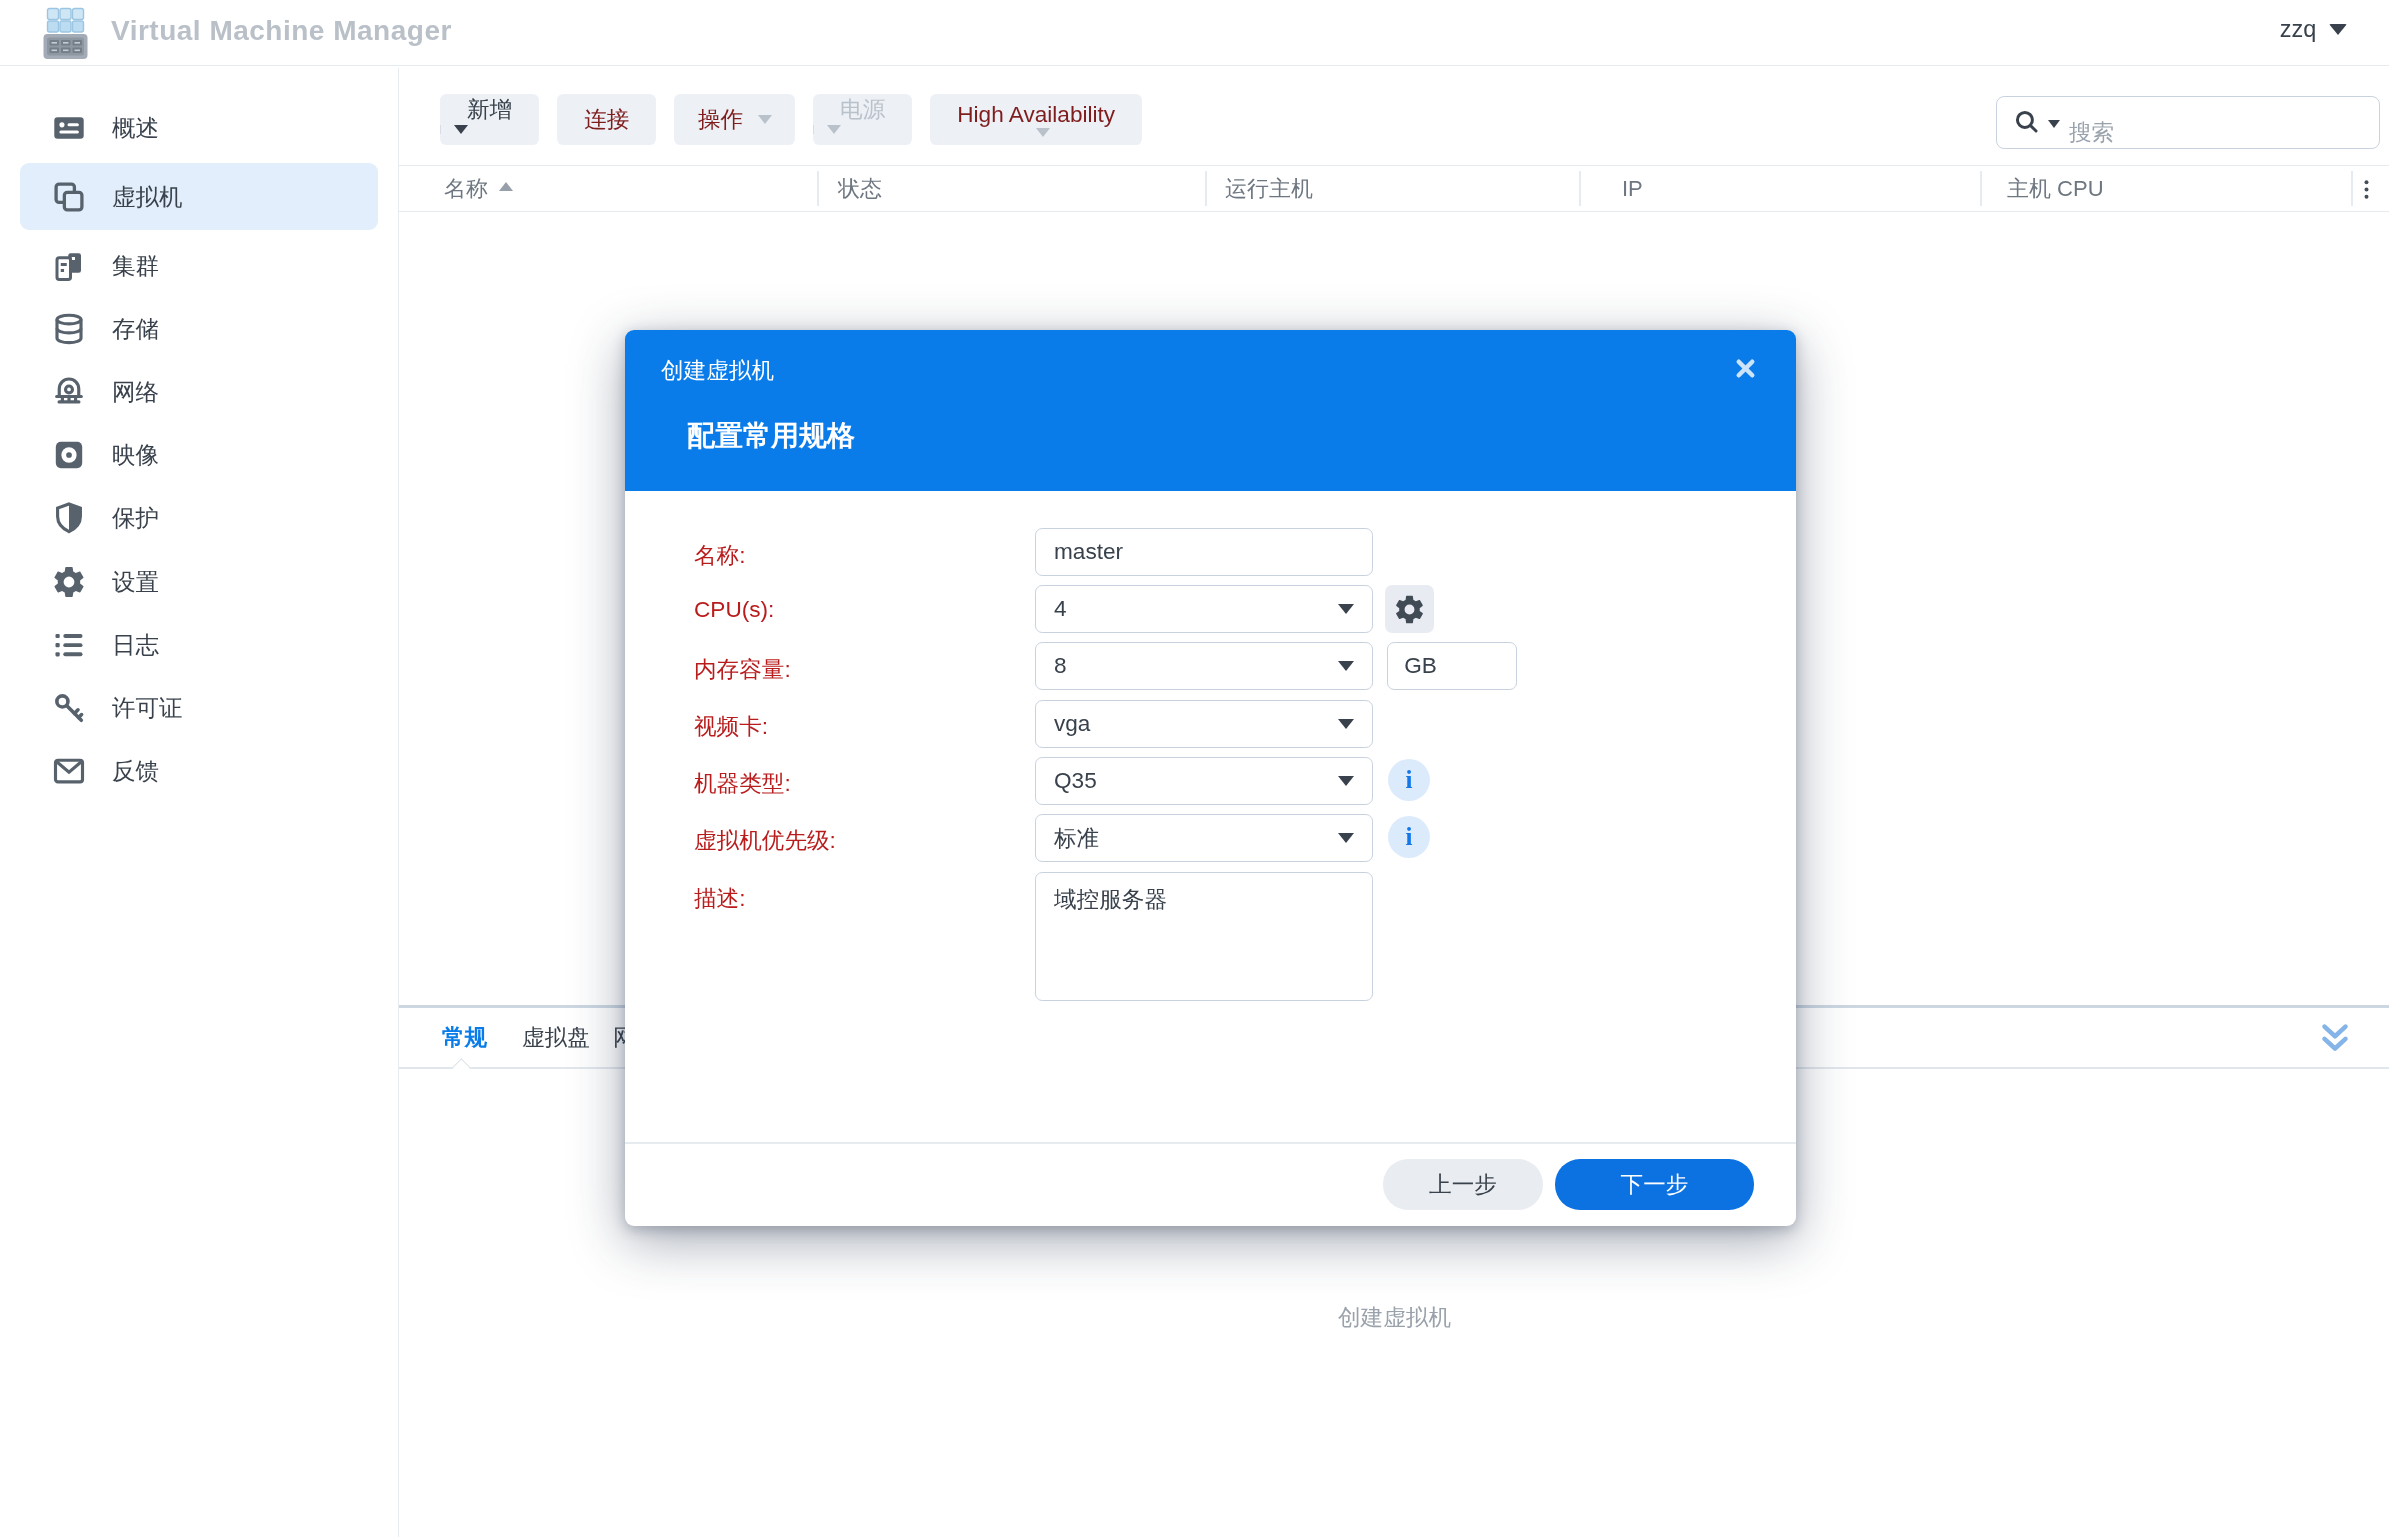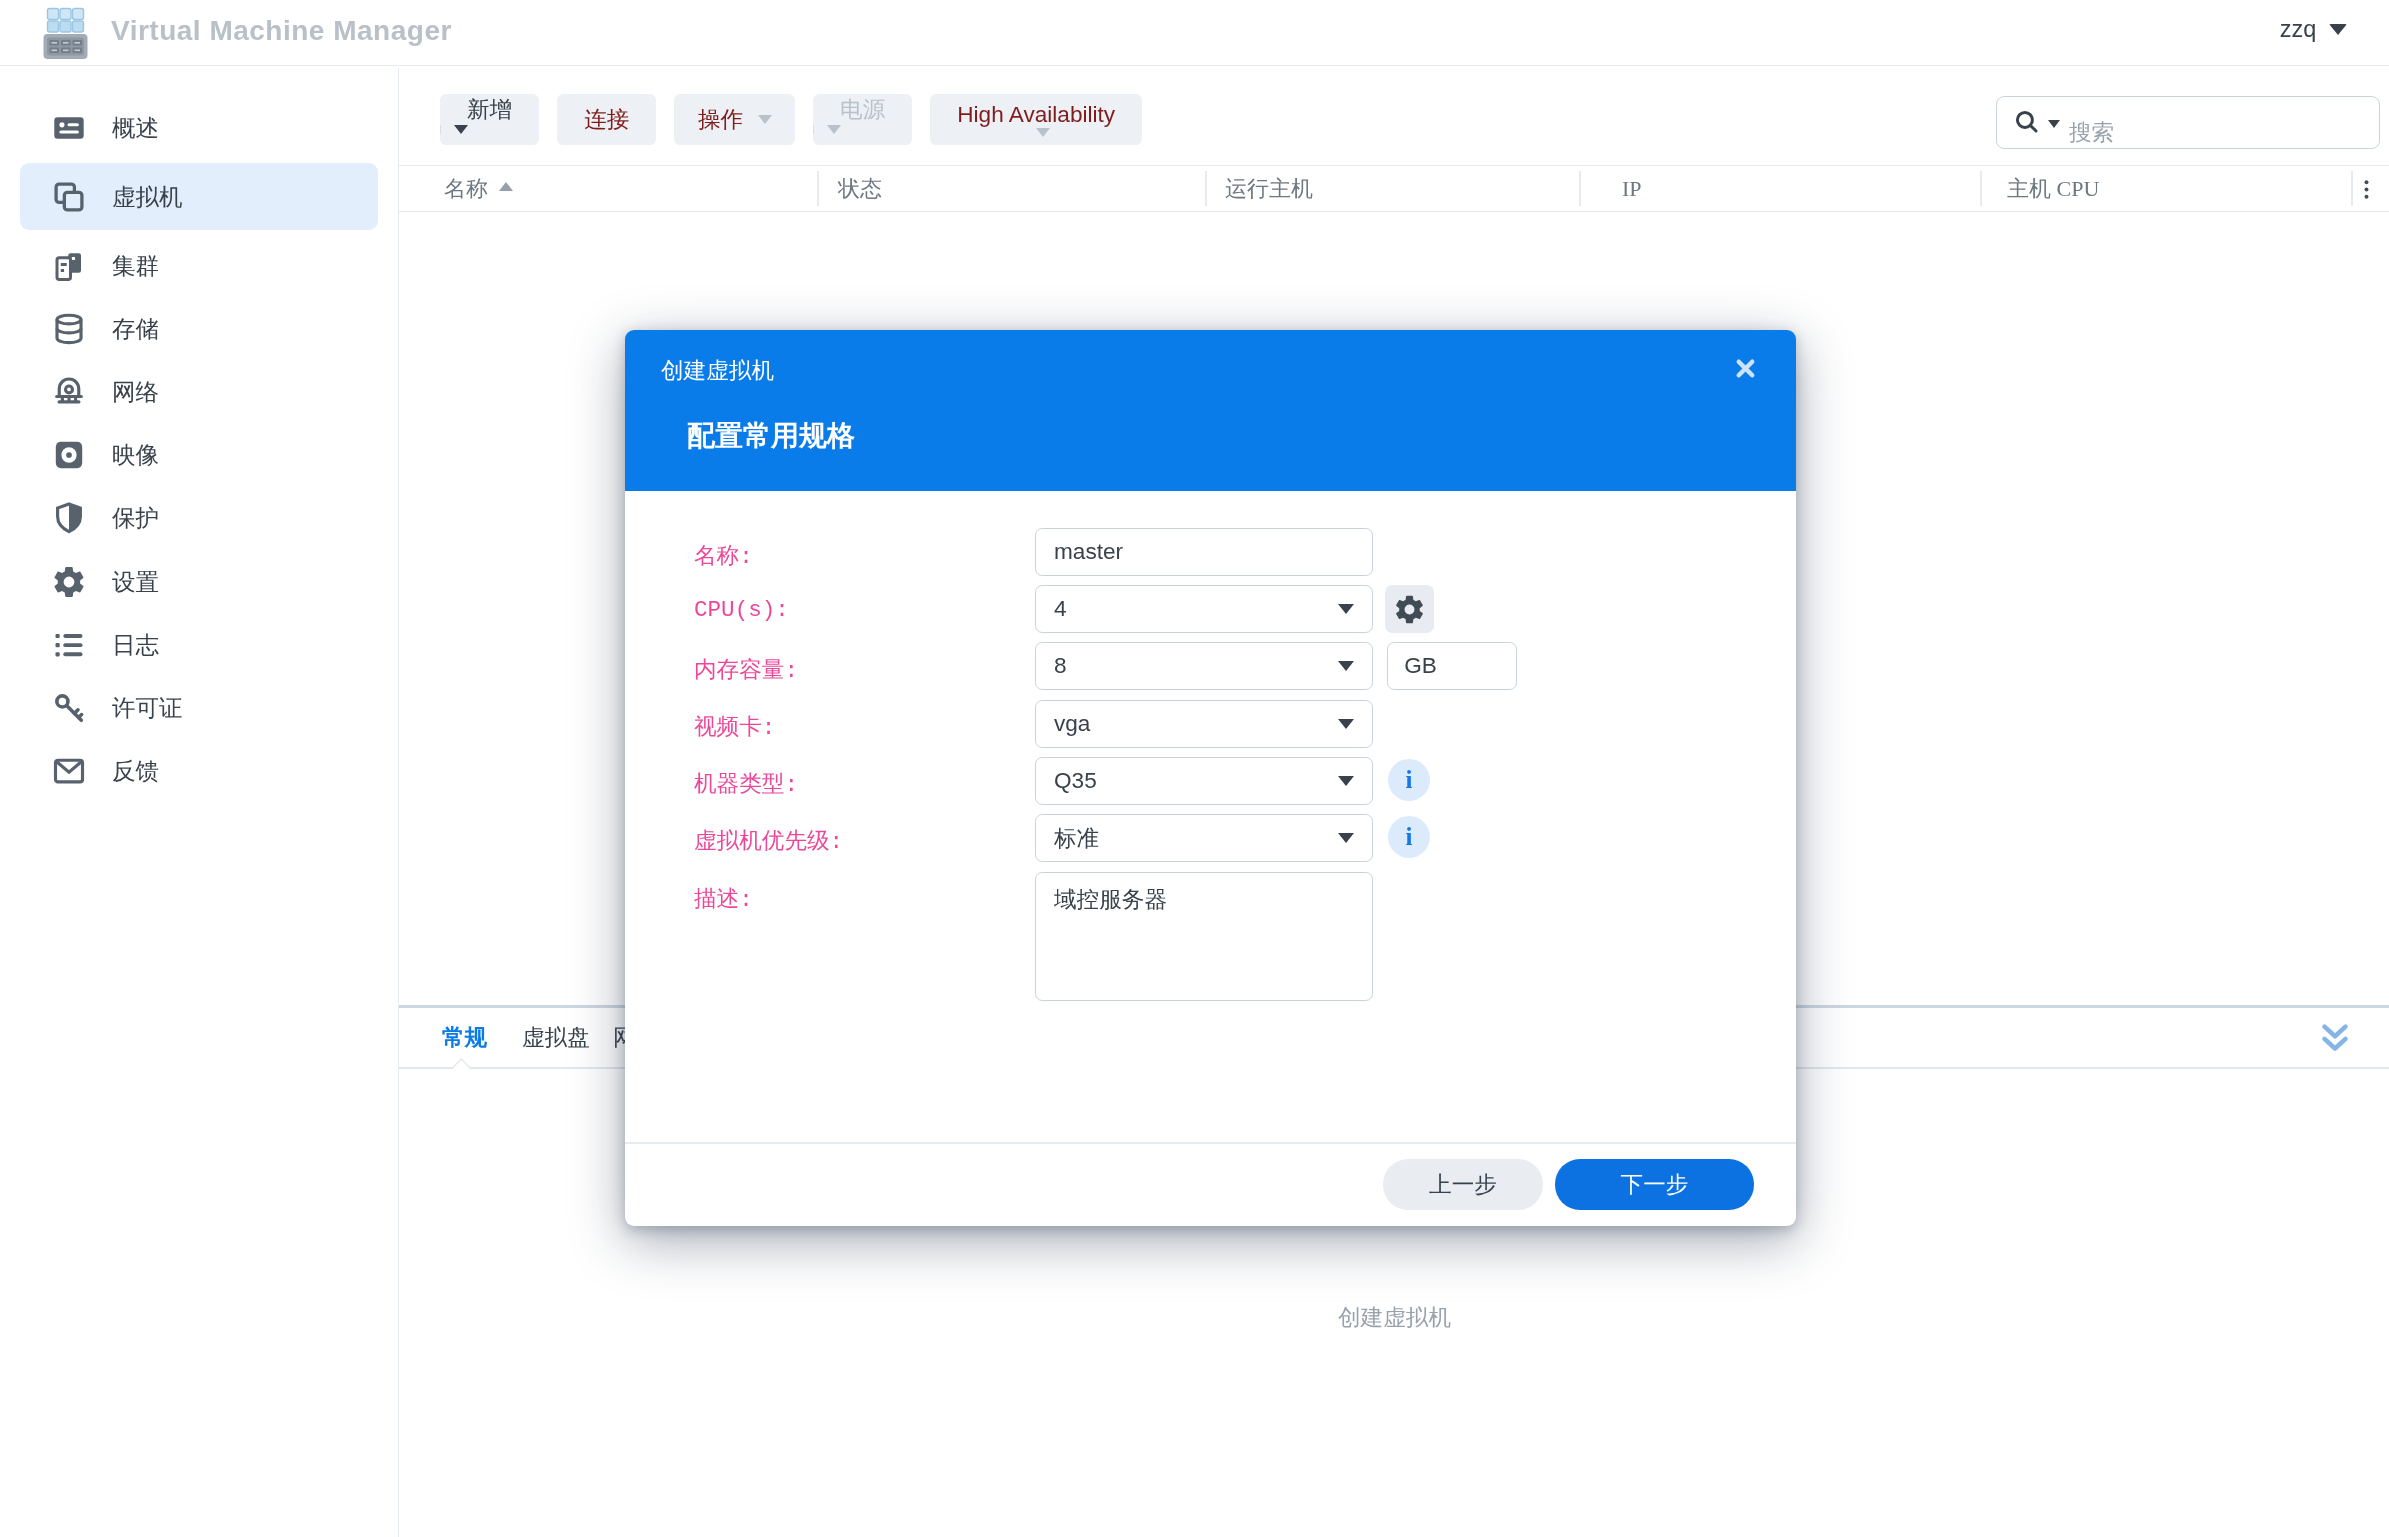--- a/index.html
+++ b/index.html
@@ -36,42 +36,42 @@
 
   
   .searchbox { position:absolute; right:9px; top:96px; width:384px; height:53px; border:1.8px solid #c8d2de; border-radius:8.2px; background:#fff; display:flex; align-items:center; padding:0 14.5px; }
   .searchbox svg { flex:0 0 auto; }
   .searchbox .s-caret { width:0;height:0;border-left:6.3px solid transparent;border-right:6.3px solid transparent;border-top:8.2px solid #39424c; margin:3.6px 9px 0 5.4px; }
   .searchbox input { border:0; outline:0; flex:1; font-size:22.6px; color:#39424c; font-family:inherit; background:transparent;margin-top:20px; }
   .searchbox input::placeholder { color:#9aa3ad; }
 
   
   .thead { position:absolute; left:399px; top:165px; width:1991px; height:47px; border-top:1.8px solid #e6ebf0; border-bottom:1.8px solid #e6ebf0; background:#fff; }
-  .th { position:absolute; top:0; height:100%; display:flex; align-items:center; font-size:22px; color:#6e7781;font-family:Liberation Serif, serif; }
+  .th { position:absolute; top:0; height:100%; display:flex; align-items:center; font-size:22px; color:#6e7781; }
   .col-div { position:absolute; top:5.4px; bottom:5.4px; width:1.8px; background:#e6ebf0; }
   .sort-asc { width:0; height:0; border-left:7.2px solid transparent; border-right:7.2px solid transparent; border-bottom:9px solid #97a0aa; margin-left:11px; margin-top:-3.6px; }
   .kebab { position:absolute; right:7.2px; top:7.2px; width:33px; height:33px; display:flex; align-items:center; justify-content:center; cursor:pointer; }
 
   
   .panel-topline { position:absolute; left:399px; top:1005px; width:1991px; height:2.7px; background:#ccd7e2; }
   .tabs-row { position:absolute; left:399px; top:1008px; width:1991px; height:59px; background:#fff; }
   .panel-bottomline { position:absolute; left:399px; top:1067px; width:1991px; height:1.8px; background:#e2e7ed; }
   .tab { position:absolute; top:0; height:59px; display:flex; align-items:center; font-size:22.6px; color:#39424c; cursor:pointer; }
   .tab.active { color:#0a7cea; font-weight:bold; }
   .notch { position:absolute; left:455px; top:1061px; width:12.7px; height:12.7px; background:#fff; border-left:1.8px solid #dde3e9; border-top:1.8px solid #dde3e9; transform:rotate(45deg); z-index:2; }
   .collapse-btn { position:absolute; right:33px; top:1016px; width:43px; height:43px; display:flex; align-items:center; justify-content:center; cursor:pointer; }
   .empty-msg { position:absolute; left:399px; top:1302px; width:1991px; text-align:center; font-size:22.6px; color:#99a1ab; }
 
   
   .modal { position:absolute; left:625px; top:330px; width:1171px; height:896px; background:#fff; border-radius:9px; box-shadow:0 14.5px 54px rgba(30,45,70,.40), 0 3.6px 12.7px rgba(30,45,70,.25); z-index:20; overflow:hidden; }
   .modal-blue { position:absolute; left:0; top:0; width:100%; height:161px; background:#0a7cea; }
   .modal-title { position:absolute; left:36px; top:25px; font-size:22.6px; font-weight:500; color:#fff; }
   .modal-close { position:absolute; right:31px; top:18px; width:40px; height:40px; display:flex; align-items:center; justify-content:center; cursor:pointer; }
   .modal-sect { position:absolute; left:62px; top:87px; font-size:28px; font-weight:bold; color:#fff; }
-  .f-label { position:absolute; left:69px; font-size:22.6px; color:#ec4899;font-family:Liberation Mono, monospace; }
+  .f-label { position:absolute; left:69px; font-size:22.6px; color:#b91c1c; }
   .ctrl { position:absolute; left:410px; width:338px; height:48px; border:1.8px solid #c8d2de; border-radius:7.2px; background:#fff; display:flex; align-items:center; padding:0 18px; font-size:22.6px; color:#39424c; }
   .ctrl.select { cursor:pointer; }
   .ctrl .val { flex:1; }
   .ctrl .dd { width:0; height:0; border-left:8.2px solid transparent; border-right:8.2px solid transparent; border-top:10px solid #39424c; }
   .gear-btn { position:absolute; left:760px; width:49px; height:48px; background:#e8ecf2; border-radius:7.2px; display:flex; align-items:center; justify-content:center; cursor:pointer; }
   .unit-select { position:absolute; left:762px; width:130px; height:48px; border:1.8px solid #c8d2de; border-radius:7.2px; display:flex; align-items:center; padding:0 16.3px; font-size:22.6px; cursor:pointer; }
   .unit-select .val { flex:1; }
   .info-badge { position:absolute; left:763px; width:42px; height:42px; border-radius:50%; background:#dcebfc; display:flex; align-items:center; justify-content:center; font-family:"Liberation Serif",serif; font-weight:bold; font-size:25px; color:#1277e8; }
   .desc-area { position:absolute; left:410px; width:338px; height:129px; border:1.8px solid #c8d2de; border-radius:7.2px; padding:11px 18px; font-size:22.6px; color:#39424c; font-family:inherit; resize:none; outline:none; background:#fff; }
   .modal-footline { position:absolute; left:0; top:812px; width:100%; height:1.8px; background:#e6ebf0; }

